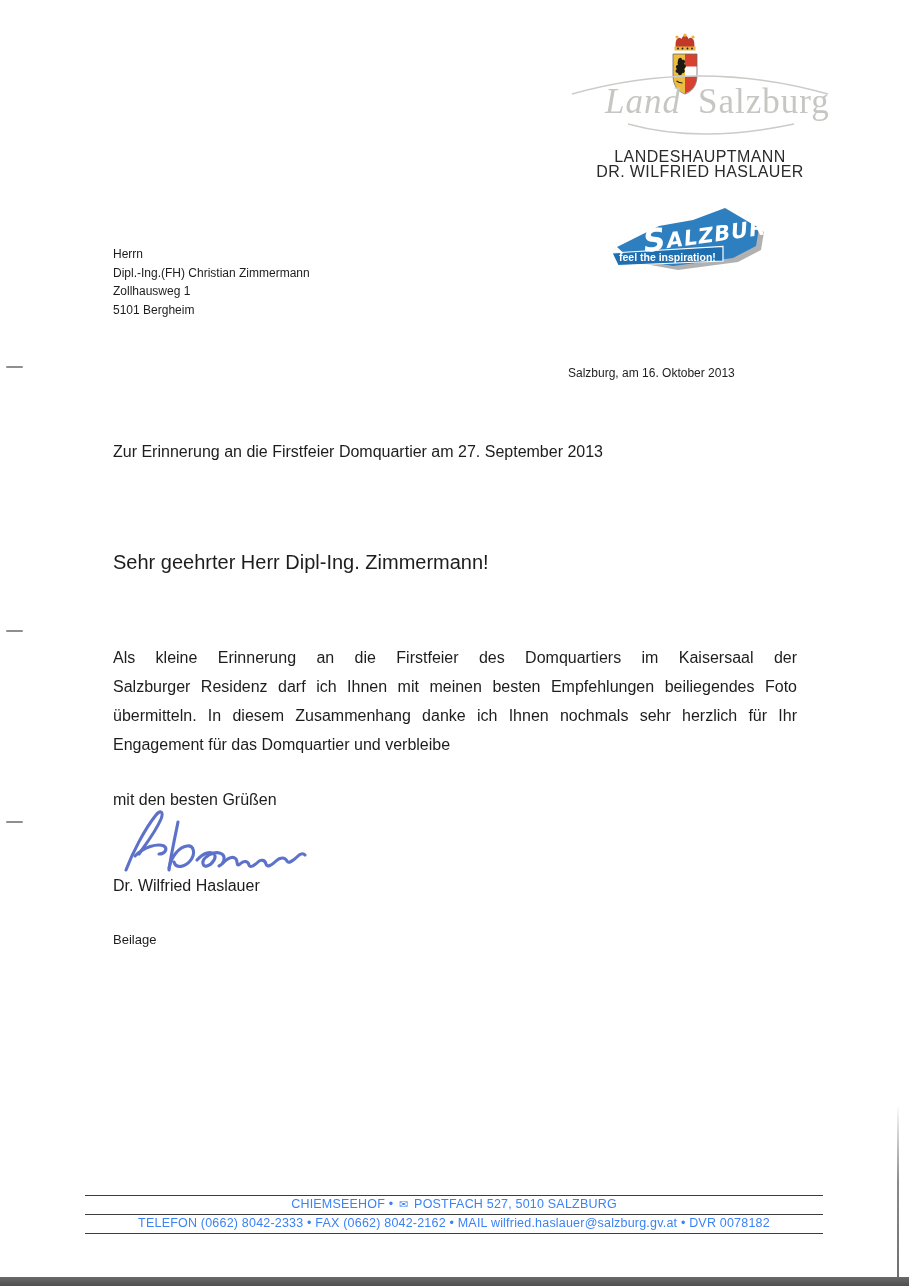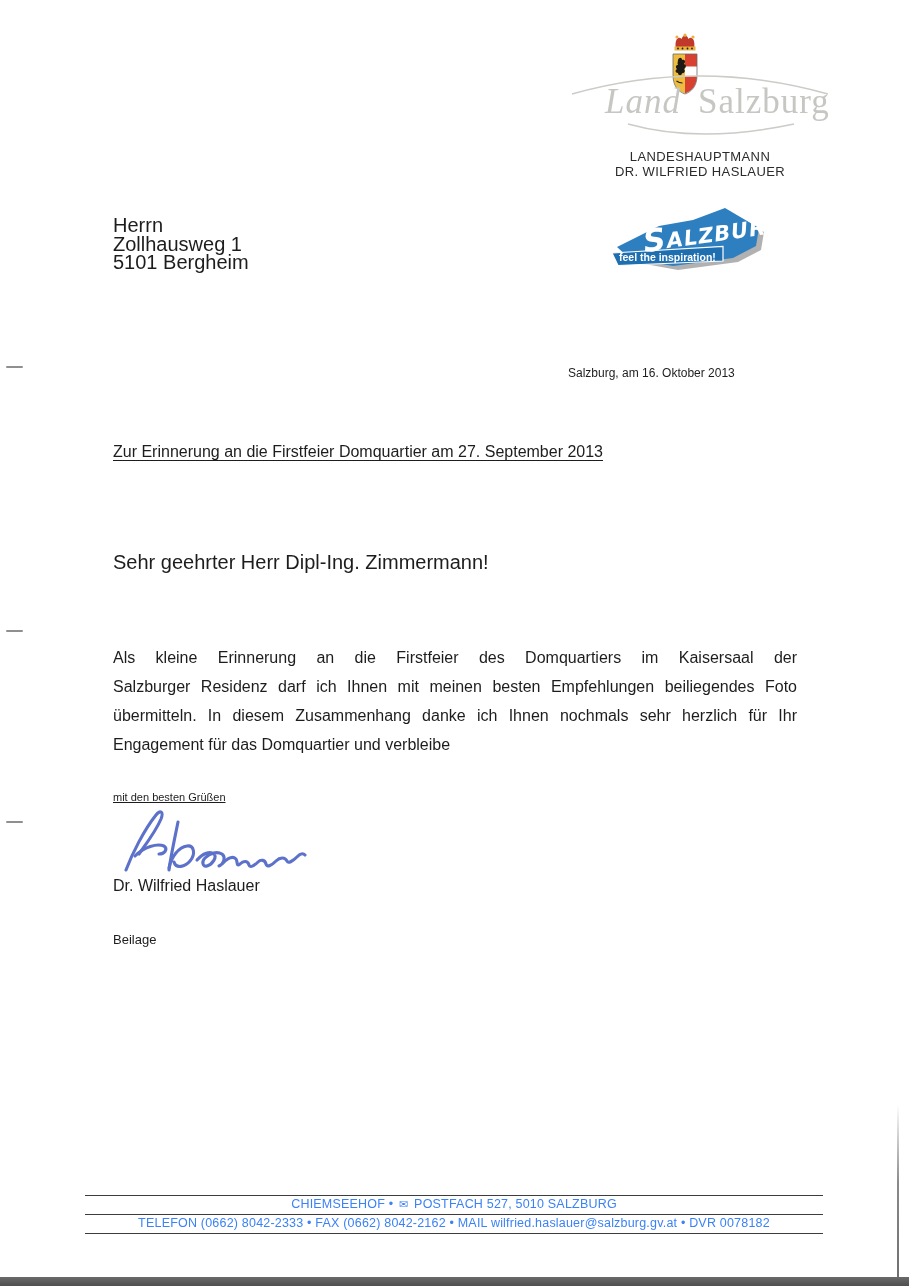--- a/index.html
+++ b/index.html
@@ -15,46 +15,46 @@
   .arcs{left:556px;top:68px;width:288px;height:72px;}
   .brand{
     left:556px;top:82px;width:288px;text-align:center;
     font-family:"Liberation Serif","DejaVu Serif",serif;
     font-size:35px;color:#c6c7c2;white-space:nowrap;letter-spacing:1px;
   }
   .brand .it{font-style:italic;margin-left:35px;}
   .brand .rg{margin-left:17px;}
   .office{
     left:556px;top:149px;width:288px;text-align:center;
-    font-size:13px;line-height:15px;color:#2b2b2b;letter-spacing:0.4px;
+    font-size:16px;line-height:15px;color:#2b2b2b;letter-spacing:0.4px;
   }
 
   
   .tourism{left:609px;top:204px;width:160px;height:66px;}
 
   
-  .recipient{left:113px;top:216px;font-size:20px;line-height:18.5px;}
+  .recipient{left:113px;top:245px;font-size:12px;line-height:18.5px;}
 
   
   .fold{left:6px;width:17px;height:2px;background:#8f8f8f;border-radius:1px;}
   .fold.f1{top:366px;}.fold.f2{top:630px;}.fold.f3{top:821px;}
   .scan-right{left:897px;top:1105px;width:2px;height:173px;
     background:linear-gradient(#ffffff00,#8a8a8a 45%,#6f6f6f);}
   .scan-bottom{left:0;top:1277px;width:909px;height:9px;
     background:linear-gradient(#6a6a6a,#4f4f4f);}
 
   
   .dateline{left:568px;top:366px;font-size:12px;}
-  .subject{left:113px;top:443px;font-size:16px;text-decoration:underline;text-underline-offset:3px;}
+  .subject{left:113px;top:443px;font-size:16px;text-underline-offset:3px;}
   .salutation{left:113px;top:551px;font-size:20px;}
   .bodytext{left:113px;top:643px;width:684px;font-size:16px;}
   .body-line{height:29px;line-height:29px;overflow:hidden;white-space:normal;}
   .body-line.j{text-align:justify;}
   .body-line.j::after{content:"";display:inline-block;width:100%;height:0;}
-  .closing{left:113px;top:791px;font-size:11px;text-decoration:underline;}
+  .closing{left:113px;top:791px;font-size:16px;}
   .signature{left:113px;top:806px;width:210px;height:80px;}
   .signer{left:113px;top:877px;font-size:16px;}
   .enclosure{left:113px;top:932px;font-size:13px;text-underline-offset:3px;}
 
   
   .footer{left:85px;top:1195px;width:738px;border-top:1.5px solid #3d3d3d;}
   .footer-row{
     height:18px;line-height:17px;border-bottom:1.5px solid #3d3d3d;
     text-align:center;font-size:12.5px;color:#3b82f6;letter-spacing:0.2px;
     white-space:nowrap;
@@ -101,20 +101,21 @@
   <svg class="abs tourism" viewBox="0 0 160 66">
     <path d="M8,43 L50,22 L84,16 L116,4 L150,24 L147,42 L124,54 L64,62 L20,54 Z" fill="#a3a3a3" opacity="0.85" transform="translate(5,4)"></path>
     <path d="M8,43 L50,22 L84,16 L116,4 L150,24 L147,42 L124,54 L64,62 L20,54 Z" fill="#2e7fc0"></path>
     <path d="M3,49 L114,42.5 L114,57 L9,61.5 Z" fill="#1f6fb0" stroke="#ffffff" stroke-width="1.2"></path>
     <text x="34" y="42" transform="rotate(-8 80 32)" fill="#ffffff" font-family="DejaVu Sans, sans-serif" font-style="italic" font-weight="bold" font-size="21" letter-spacing="1"><tspan font-size="31">S</tspan><tspan dy="-1">ALZBURG</tspan></text>
     <text x="10" y="57" fill="#ffffff" font-family="Liberation Sans, sans-serif" font-weight="bold" font-size="10.5">feel the inspiration!</text>
   </svg>
 
   <div class="abs recipient">
     <div>Herrn</div>
+    <div>Dipl.-Ing.(FH) Christian Zimmermann</div>
     <div>Zollhausweg 1</div>
     <div>5101 Bergheim</div>
   </div>
 
   <div class="abs fold f1"></div>
   <div class="abs fold f2"></div>
   <div class="abs fold f3"></div>
 
   <div class="abs dateline">Salzburg, am 16. Oktober 2013</div>
 

